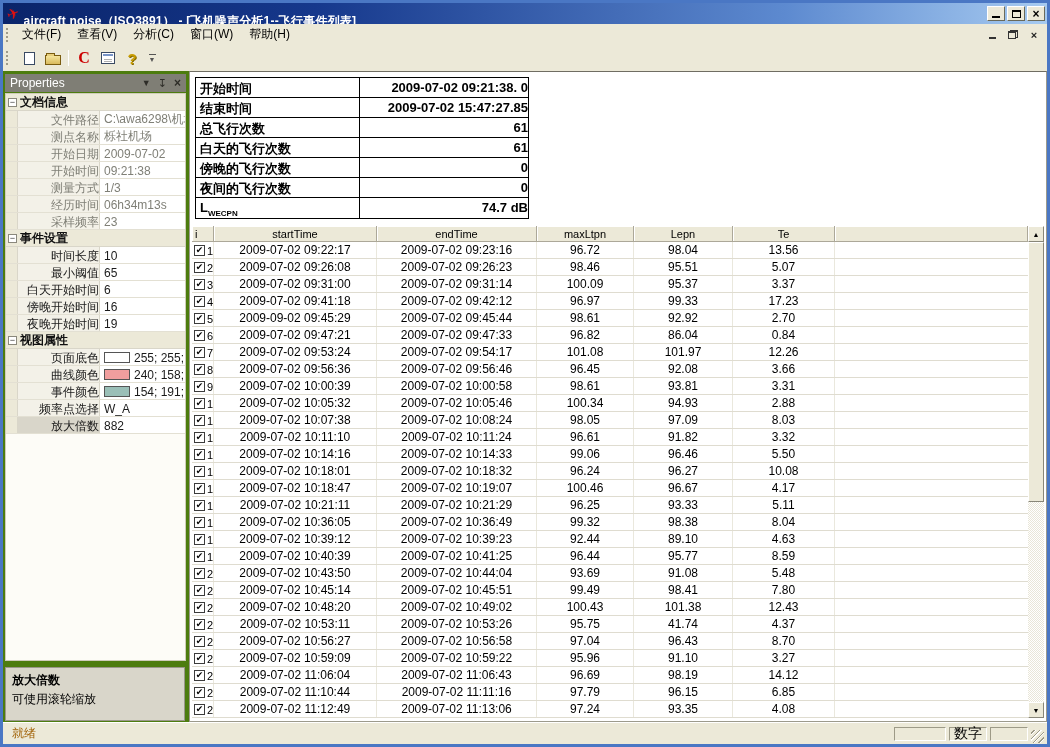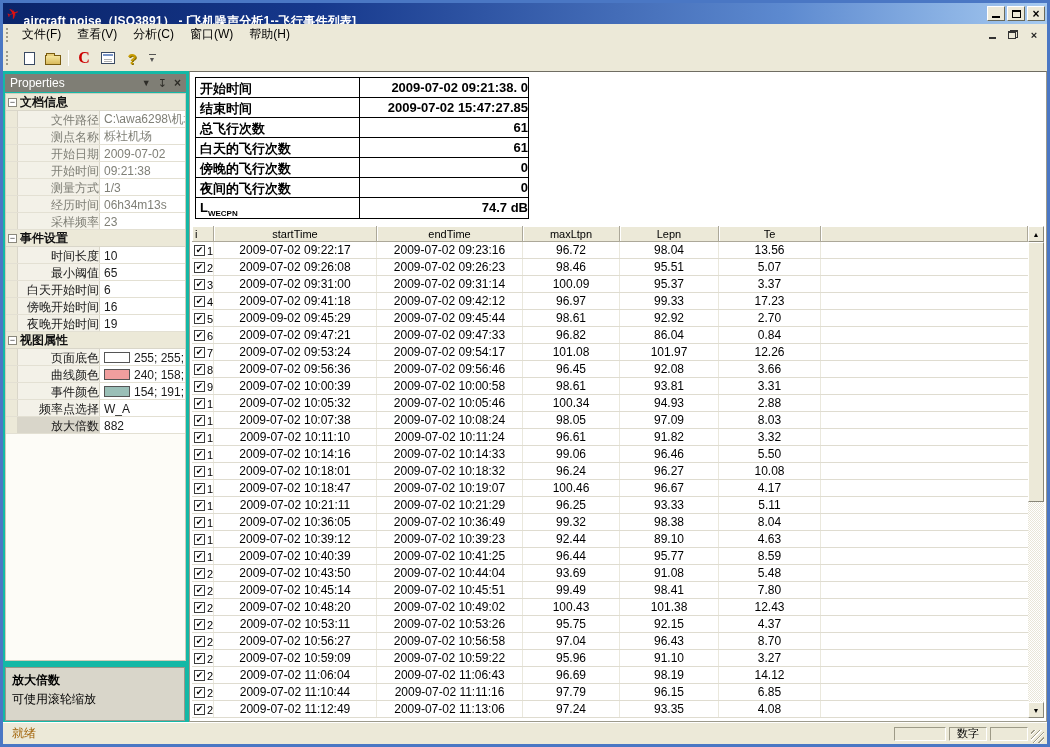--- a/index.html
+++ b/index.html
@@ -44,21 +44,21 @@
   .icon-props::after{content:"";position:absolute;top:6px;left:2px;right:2px;height:1px;background:#b0b0b0;box-shadow:0 2px 0 #b0b0b0;}
   .icon-help{color:#c89c00;font-weight:bold;font-size:15px;text-shadow:1px 1px 0 #8a6e00;line-height:1;}
   .tb-overflow{width:12px;height:20px;display:flex;flex-direction:column;align-items:center;justify-content:center;margin-left:2px;}
   .tb-overflow .bar{width:7px;height:1px;background:#555;margin-bottom:1px;}
   .tb-overflow .chev{font-size:7px;color:#555;line-height:1;}
 
   
   .content{position:absolute;top:68px;left:0;right:0;bottom:22px;}
 
   
-  .left-panel{position:absolute;left:0;top:0;bottom:0;width:186px;background:#14b8a6;}
+  .left-panel{position:absolute;left:0;top:0;bottom:0;width:186px;background:#4d7c0f;}
   .panel-header{position:absolute;top:3px;left:2px;right:3px;height:18px;background:#7f7e75;color:#fff;
      font-size:12px;display:flex;align-items:center;padding:0 5px;}
   .ph-title{flex:1;}
   .ph-ic{color:#2e2d28;font-size:9px;margin-left:7px;line-height:1;}
   .ph-ic.pin{font-size:11px;}
   .ph-ic.close{font-size:12px;font-weight:bold;}
   .prop-grid{position:absolute;top:22px;left:2px;right:3px;height:568px;background:#fdfcf7;border:1px solid #cfccbb;overflow:hidden;}
   .psec{display:flex;align-items:center;height:17px;background:#ece9d8;border-bottom:1px solid #d9d6c9;}
   .collapse-box{width:9px;height:9px;border:1px solid #8a887c;background:#fff;color:#333;font-size:9px;line-height:7px;
      text-align:center;margin:0 3px 0 2px;flex:0 0 auto;}
@@ -85,21 +85,21 @@
   .slabel{width:164px;flex:0 0 auto;padding:2px 0 0 4px;border-right:1px solid #000;white-space:nowrap;overflow:hidden;}
   .svalue{flex:1;padding:2px 0 0 4px;white-space:nowrap;overflow:hidden;text-align:right;}
   .slabel sub{font-size:8px;letter-spacing:0;}
 
   
   .etable{position:absolute;left:2px;right:2px;top:154px;bottom:3px;}
   .ehead{display:flex;height:16px;margin-right:16px;}
   .hc{background:#ece9d8;border-right:1px solid #aca899;border-bottom:1px solid #aca899;
       box-shadow:inset 1px 1px 0 #fff;font-size:11px;color:#000;text-align:center;padding-top:2px;
       white-space:nowrap;overflow:hidden;flex:0 0 auto;}
-  .c0{width:22px;} .c1{width:163px;} .c2{width:146px;} .c3{width:97px;} .c4{width:99px;} .c5{width:102px;} .cf{flex:1 1 auto;}
+  .c0{width:22px;} .c1{width:163px;} .c2{width:160px;} .c3{width:97px;} .c4{width:99px;} .c5{width:102px;} .cf{flex:1 1 auto;}
   .hc.c0{text-align:left;padding-left:3px;}
   .ebody{position:absolute;top:16px;left:0;right:16px;bottom:0;background:#fff;overflow:hidden;}
   .trow{display:flex;height:17px;border-bottom:1px solid #dfdcd0;font-size:12px;color:#000;}
   .tc{flex:0 0 auto;border-right:1px solid #eae8dd;text-align:center;padding-top:1px;white-space:nowrap;overflow:hidden;}
   .tc.c0{display:flex;align-items:center;text-align:left;font-size:11px;}
   .tc.cf{border-right:none;}
   .cbx{width:11px;height:11px;border:1px solid #3c3c3c;background:#fff;color:#000;font-size:9px;line-height:9px;
       text-align:center;font-weight:bold;margin:0 2px 0 2px;flex:0 0 auto;}
 
   
@@ -113,21 +113,21 @@
                       linear-gradient(45deg,#fff 25%,transparent 25%,transparent 75%,#fff 75%);
      background-size:2px 2px;background-position:0 0,1px 1px;}
   .sb-thumb{position:absolute;left:0;top:16px;width:16px;height:260px;background:#ece9d8;border:1px solid;
      border-color:#fff #888678 #888678 #fff;}
 
   
   .statusbar{position:absolute;left:0;right:0;bottom:0;height:22px;background:#ece9d8;border-top:1px solid #fff;
      display:flex;align-items:center;font-size:12px;padding:0 3px;}
   .sb-left{flex:1;padding-left:6px;color:#a16207;}
   .sb-panel{height:14px;border:1px solid;border-color:#9d9a87 #fff #fff #9d9a87;margin-left:3px;
-     font-size:11px;display:flex;align-items:center;justify-content:center;color:#000;}
+     font-size:14px;display:flex;align-items:center;justify-content:center;color:#000;}
   .p1{width:52px;} .p2{width:38px;} .p3{width:38px;}
   .resize-grip{width:13px;height:13px;margin:6px 0 0 3px;
      background:repeating-linear-gradient(135deg,transparent 0 2px,#9d9a87 2px 3px,#fff 3px 4px);}
 </style>
 </head>
 <body>
 
 <div class="window">
 
   <div class="titlebar">
@@ -648,21 +648,21 @@
               <span class="tc cf"></span>
             </div>
             <div class="trow">
               <span class="tc c0">
                 <span class="cbx">✔</span>
                 <span>23</span>
               </span>
               <span class="tc c1">2009-07-02 10:53:11</span>
               <span class="tc c2">2009-07-02 10:53:26</span>
               <span class="tc c3">95.75</span>
-              <span class="tc c4">92.15</span>
+              <span class="tc c4">41.74</span>
               <span class="tc c5">4.37</span>
               <span class="tc cf"></span>
             </div>
             <div class="trow">
               <span class="tc c0">
                 <span class="cbx">✔</span>
                 <span>24</span>
               </span>
               <span class="tc c1">2009-07-02 10:56:27</span>
               <span class="tc c2">2009-07-02 10:56:58</span>

